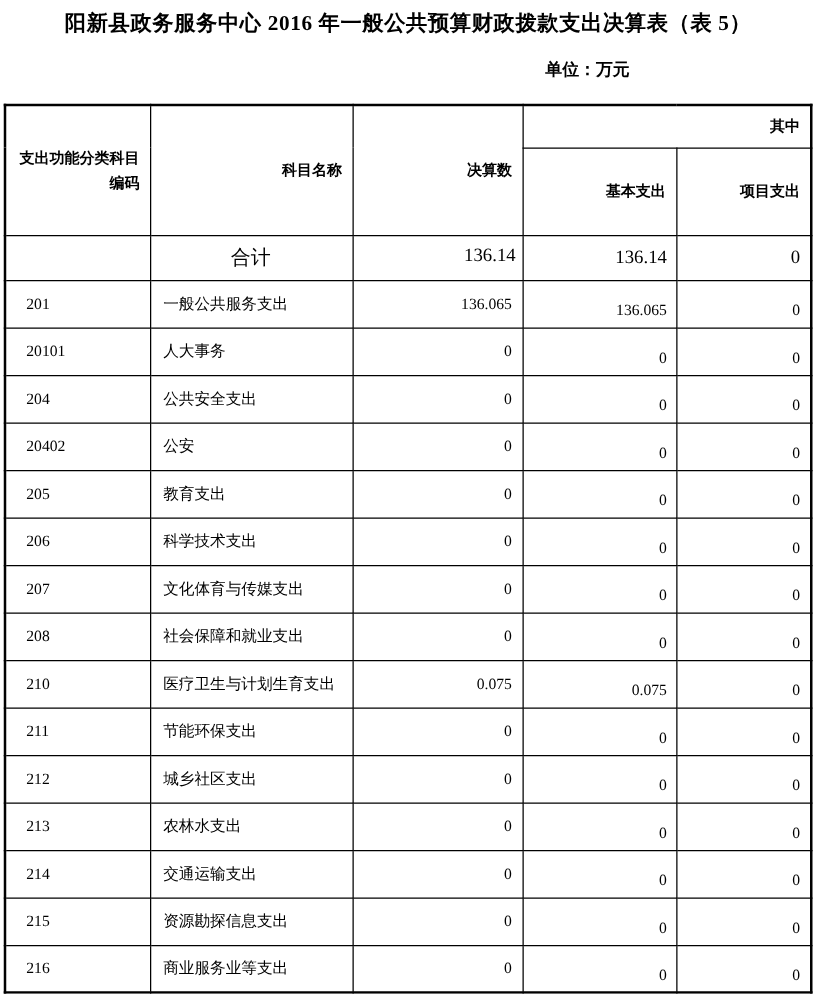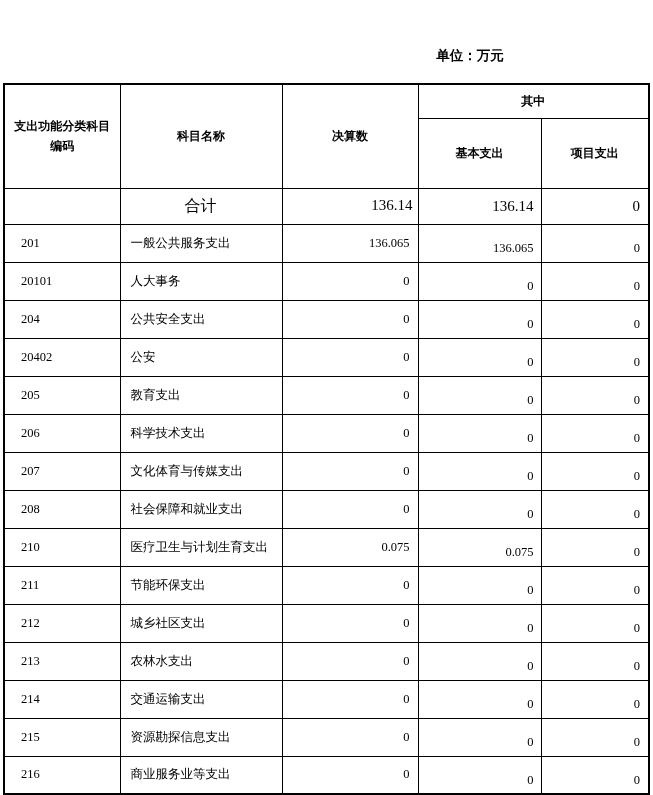--- a/index.html
+++ b/index.html
@@ -28,21 +28,21 @@
     border-collapse: collapse;
   }
   .budget-table th, .budget-table td {
     border: 1px solid #000000;
     overflow: hidden;
   }
   table.budget-table { border: 2px solid #000000; }
 
   .budget-table th {
     font-size: 12px; font-weight: bold;
-    text-align: center; vertical-align: middle;
+    text-align: right; vertical-align: middle;
     padding: 2px 8px; line-height: 1.7;
   }
   .budget-table td {
     font-size: 12.5px; font-weight: normal;
     vertical-align: middle; white-space: nowrap;
   }
 
   td.cell-code    { text-align: left;  padding-left: 16px; }
   td.cell-name    { text-align: left;  padding-left: 10px; }
   td.cell-final   { text-align: right; padding-right: 8px; }
@@ -54,20 +54,21 @@
   tr.total-row td.cell-basic { font-size: 15px; padding-right: 7px; padding-top: 2px; }
   tr.total-row td.cell-project { font-size: 15px; padding-right: 8px; padding-top: 2px; }
 
   tr.dashed-top td { border-top: 1px dashed #bfbfbf; }
 </style>
 </head>
 <body>
 
 <div class="page">
 
+  <div class="page-title">阳新县政务服务中心 2016 年一般公共预算财政拨款支出决算表（表 5）</div>
 
   <div class="unit-label">单位：万元</div>
 
   <table class="budget-table">
     <colgroup>
       <col style="width:116px">
       <col style="width:162px">
       <col style="width:136px">
       <col style="width:123px">
       <col style="width:108px">

